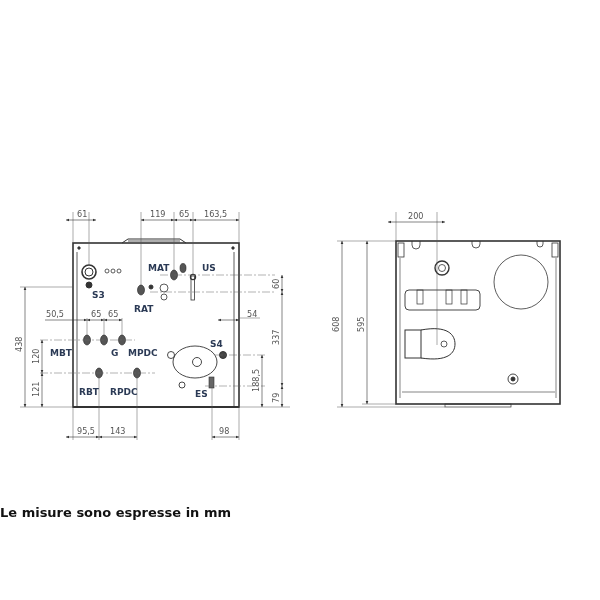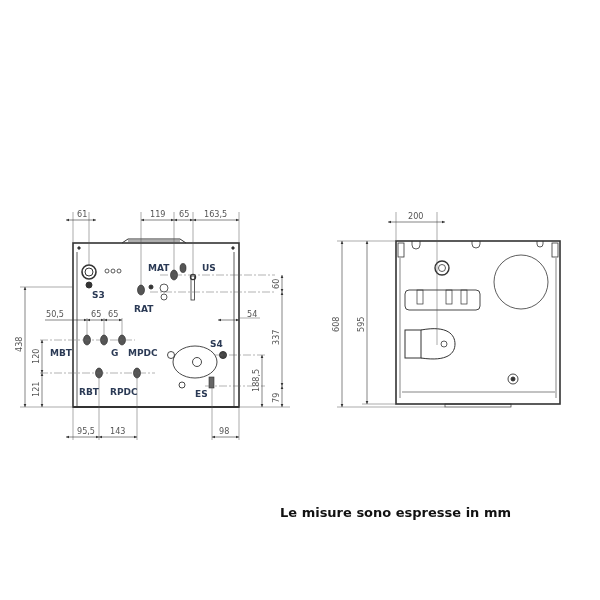--- a/index.html
+++ b/index.html
@@ -1,20 +1,20 @@
 <!DOCTYPE html>
 <html><head>
 <meta charset="utf-8">
 <style>
   html,body{margin:0;padding:0;background:#fff;}
   body{width:600px;height:600px;position:relative;overflow:hidden;font-family:"DejaVu Sans",sans-serif;}
   svg{position:absolute;left:0;top:0;}
   .dim{font-family:"DejaVu Sans Condensed","DejaVu Sans",sans-serif;font-size:9px;fill:#555;}
   .lbl{font-family:"DejaVu Sans",sans-serif;font-size:9px;font-weight:bold;fill:#2b3a55;}
-  .caption{position:absolute;left:0;width:511px;top:505px;text-align:right;font-family:"DejaVu Sans",sans-serif;font-weight:bold;font-size:13px;color:#111;}
+  .caption{position:absolute;left:0;width:511px;top:505px;text-align:left;font-family:"DejaVu Sans",sans-serif;font-weight:bold;font-size:13px;color:#111;}
 </style>
 </head>
 <body>
 
 <svg width="600" height="600" viewBox="0 0 600 600" xmlns="http://www.w3.org/2000/svg">
   <defs>
     <marker id="ar" markerWidth="6" markerHeight="6" refX="5" refY="3" orient="auto-start-reverse">
       <path d="M0,0.8 L5,3 L0,5.2 Z" fill="#333"></path>
     </marker>
   </defs>

